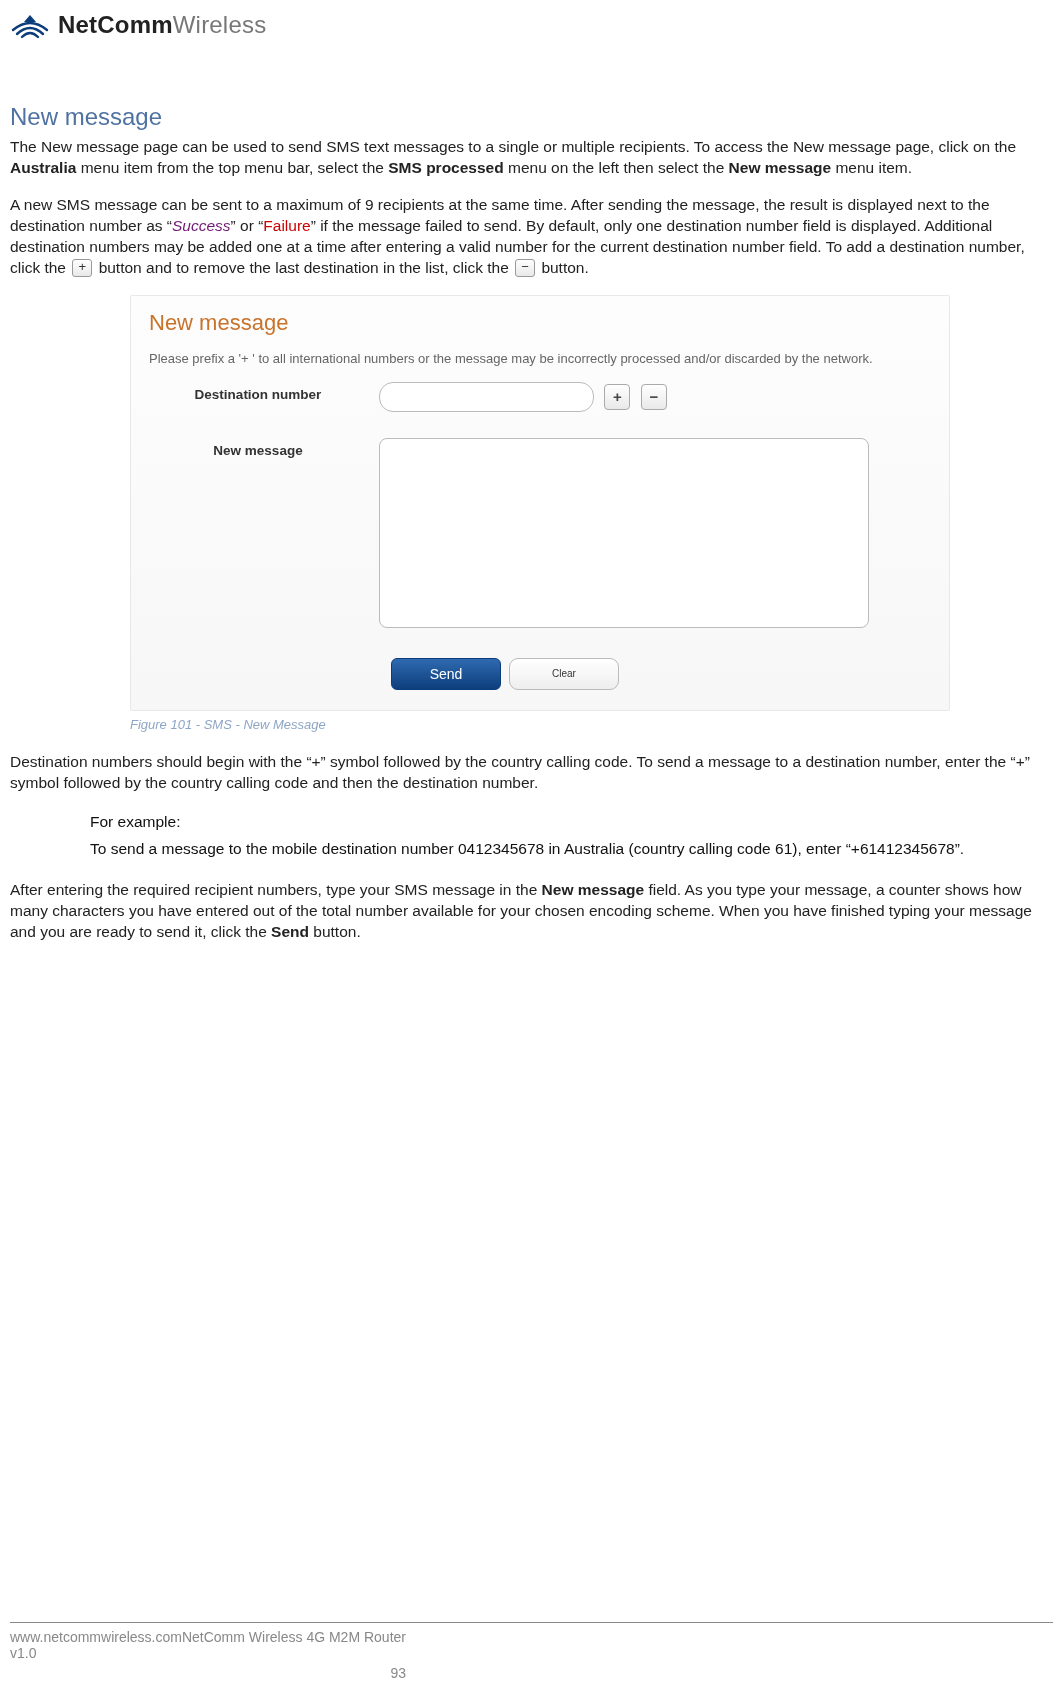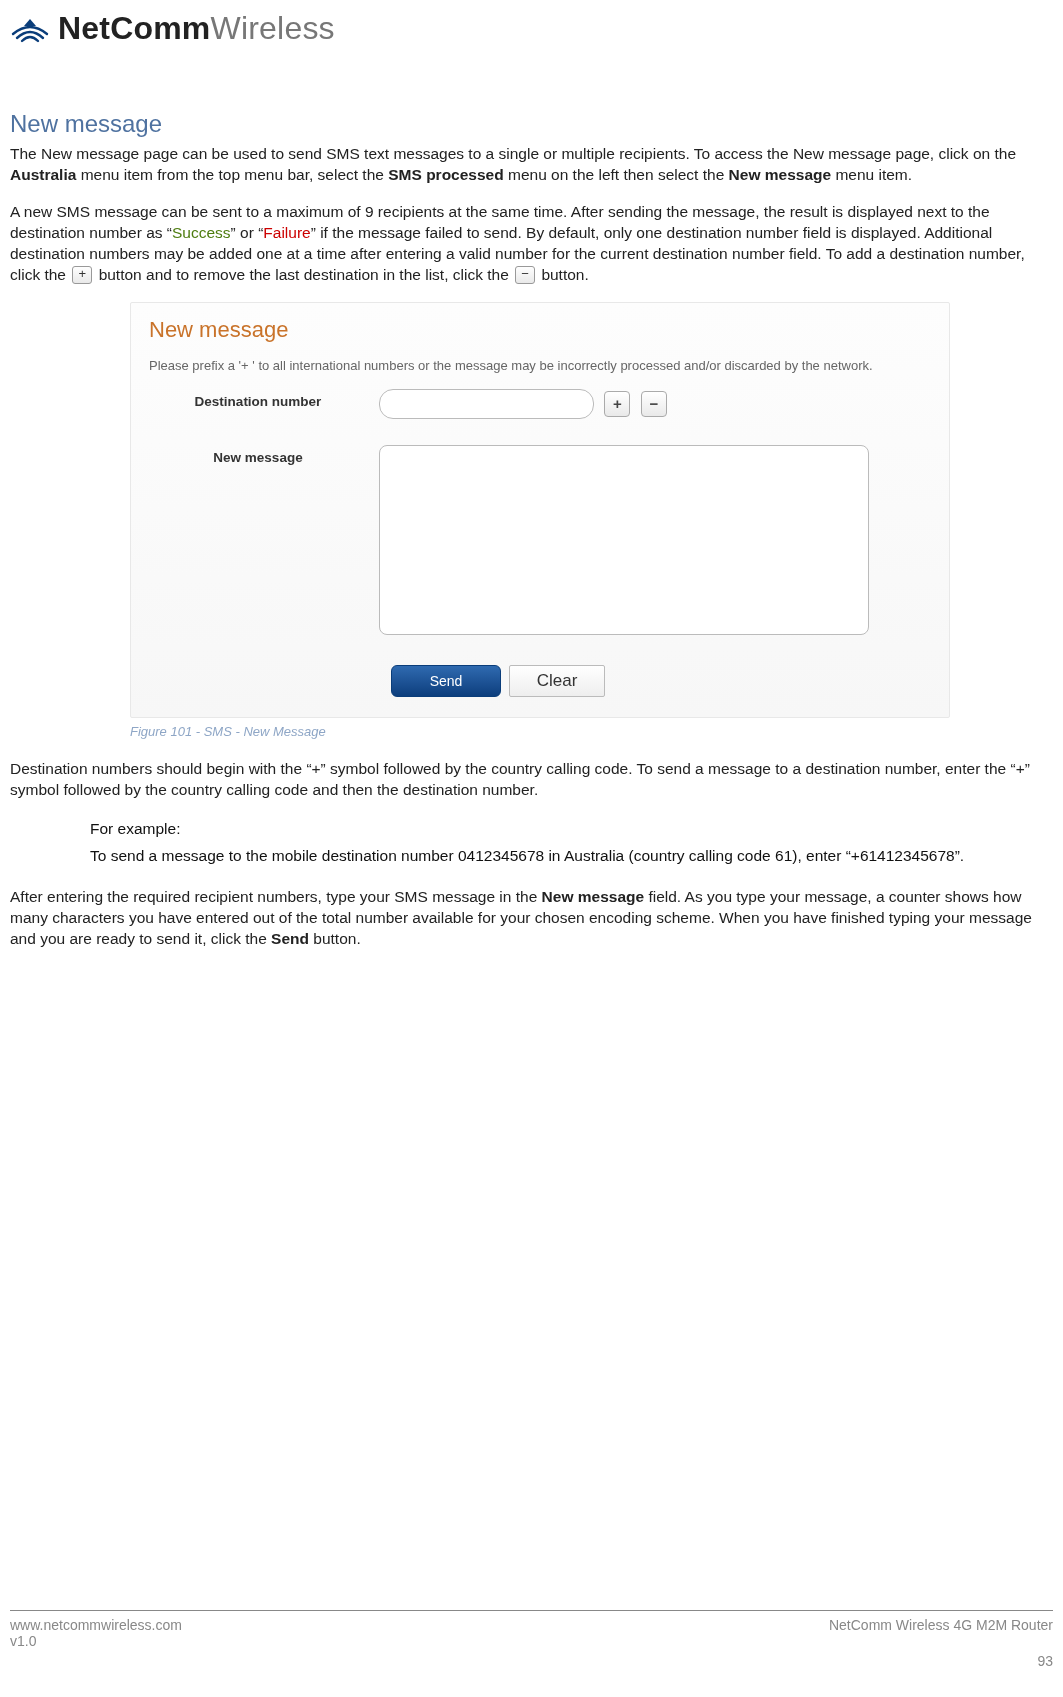--- a/index.html
+++ b/index.html
@@ -1,48 +1,48 @@
 <!DOCTYPE html>
 <html><head>
 <meta charset="utf-8">
 <style>
   * { box-sizing: border-box; margin: 0; padding: 0; }
   html, body { width: 1063px; background: #fff; font-family: Arial, Helvetica, sans-serif; color: #111; }
   .page { width: 1063px; min-height: 1697px; position: relative; padding: 0 10px 40px 10px; }
   .header { display: flex; align-items: center; padding: 10px 0 8px 0; }
   .logo-wrap { display: flex; align-items: center; gap: 8px; }
   .logo-icon { width: 40px; height: 30px; }
-  .logo-text { font-size: 32px; font-weight: 400; color: #222; letter-spacing: 0.2px; }
+  .logo-text { font-size: 24px; font-weight: 400; color: #222; letter-spacing: 0.2px; }
   .logo-text .bold { font-weight: 700; }
   .logo-text .light { color: #777; font-weight: 300; }
   h2.section-title { color: #4F72A0; font-weight: 400; font-size: 24px; margin: 55px 0 6px 0; }
   p.body { font-size: 15.5px; line-height: 1.35; color: #222; margin: 0 0 16px 0; }
   p.body .bold { font-weight: 700; }
-  p.body .success { color: #4d7c0f; }
+  p.body .success { color: #701a75; font-style: italic; }
   p.body .failure { color: #c00; }
   .inline-btn { display: inline-block; vertical-align: middle; width: 20px; height: 18px; border: 1px solid #999; border-radius: 3px; background: linear-gradient(#fefefe,#e9e9e9); font-size: 13px; line-height: 14px; text-align: center; color: #333; margin: 0 2px; position: relative; top: -1px; }
 
   .figure-wrap { width: 820px; margin: 10px 0 6px 120px; }
   .fig-panel { border: 1px solid #e8e8e8; background: linear-gradient(#fdfdfd,#f7f7f7); border-radius: 2px; padding: 14px 18px 20px 18px; font-family: Arial, sans-serif; }
   .fig-title { color: #c9732a; font-size: 22px; font-weight: 400; margin-bottom: 14px; }
   .fig-note { color: #666; font-size: 13px; line-height: 1.4; margin-bottom: 14px; }
   .fig-row { display: flex; align-items: flex-start; margin-bottom: 26px; }
   .fig-label { width: 230px; text-align: center; padding-right: 12px; font-weight: 700; font-size: 13.5px; color: #333; padding-top: 5px; }
   .fig-field { flex: 0 0 auto; }
   .dest-input { width: 215px; height: 30px; border: 1px solid #bbb; border-radius: 14px; background: #fff; padding: 0 10px; font-size: 13px; }
   .pm-btn { display:inline-flex; align-items:center; justify-content:center; width: 26px; height: 26px; border: 1px solid #aaa; border-radius: 4px; background: linear-gradient(#fff,#e9e9e9); margin-left: 6px; font-size: 15px; font-weight: 700; color: #444; cursor: pointer; vertical-align: middle; }
   .msg-area { width: 490px; height: 190px; border: 1px solid #bbb; border-radius: 8px; background: #fff; resize: none; padding: 8px; font-size: 13px; }
   .fig-buttons { margin-left: 242px; display: flex; gap: 8px; }
   .btn-send { width: 110px; height: 32px; border-radius: 6px; border: 1px solid #0a3d7a; background: linear-gradient(#2f6ab0,#0d3e7d); color: #fff; font-size: 14px; cursor: pointer; }
-  .btn-clear { width: 96px; height: 32px; border-radius: 2px; border: 1px solid #bbb; background: linear-gradient(#fff,#eee); color: #333; font-size: 17px; cursor: pointer; }
+  .btn-clear { width: 110px; height: 32px; border-radius: 9px; border: 1px solid #bbb; background: linear-gradient(#fff,#eee); color: #333; font-size: 10px; cursor: pointer; }
   .fig-caption { color: #8ea6c6; font-style: italic; font-size: 13px; margin: 6px 0 20px 0; }
 
   .indent { margin-left: 80px; font-size: 15.5px; line-height: 1.5; margin-bottom: 4px; }
 
-  .footer { position: absolute; bottom: 28px; left: 10px; right: 10px; border-top: 1px solid #888; padding-top: 6px; display: flex; justify-content: space-between; font-size: 14px; color: #888; }
+  .footer { position: absolute; bottom: 16px; left: 10px; right: 10px; border-top: 1px solid #888; padding-top: 6px; display: flex; font-size: 14px; color: #888; }
   .footer .col { display: flex; flex-direction: column; }
   .footer .col.right { text-align: right; align-items: flex-end; gap: 20px; }
 </style>
 </head>
 <body>
 
 <div class="page">
 
   <div class="header">
     <div class="logo-wrap">

